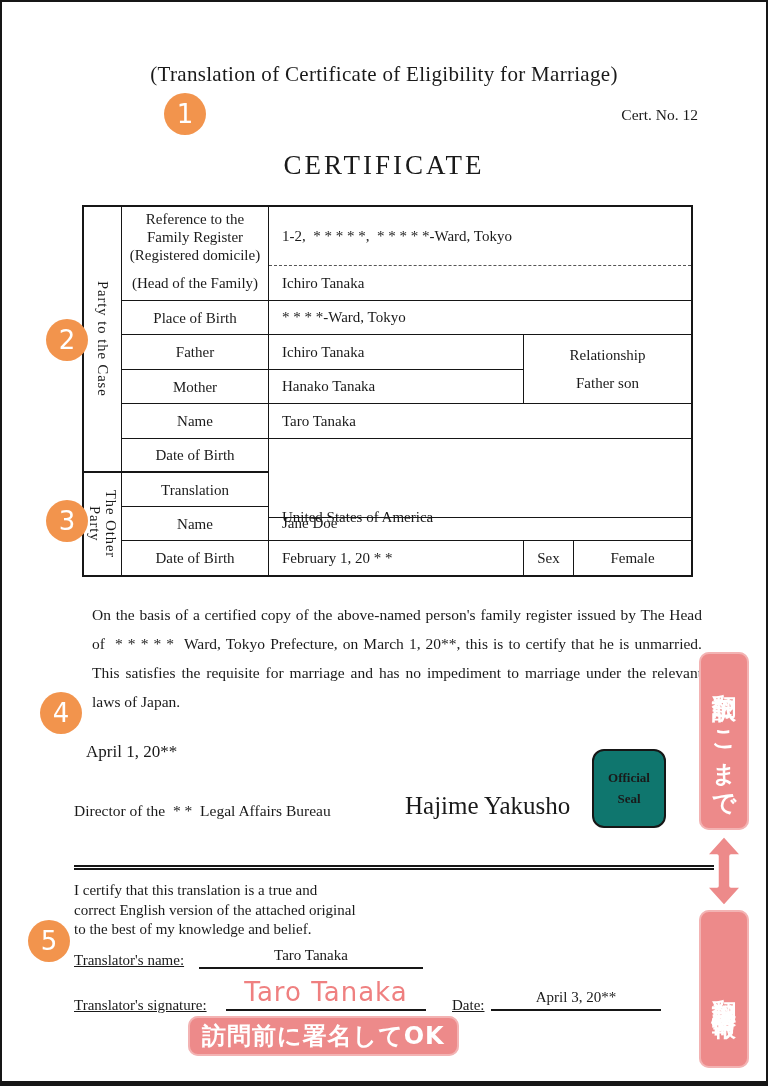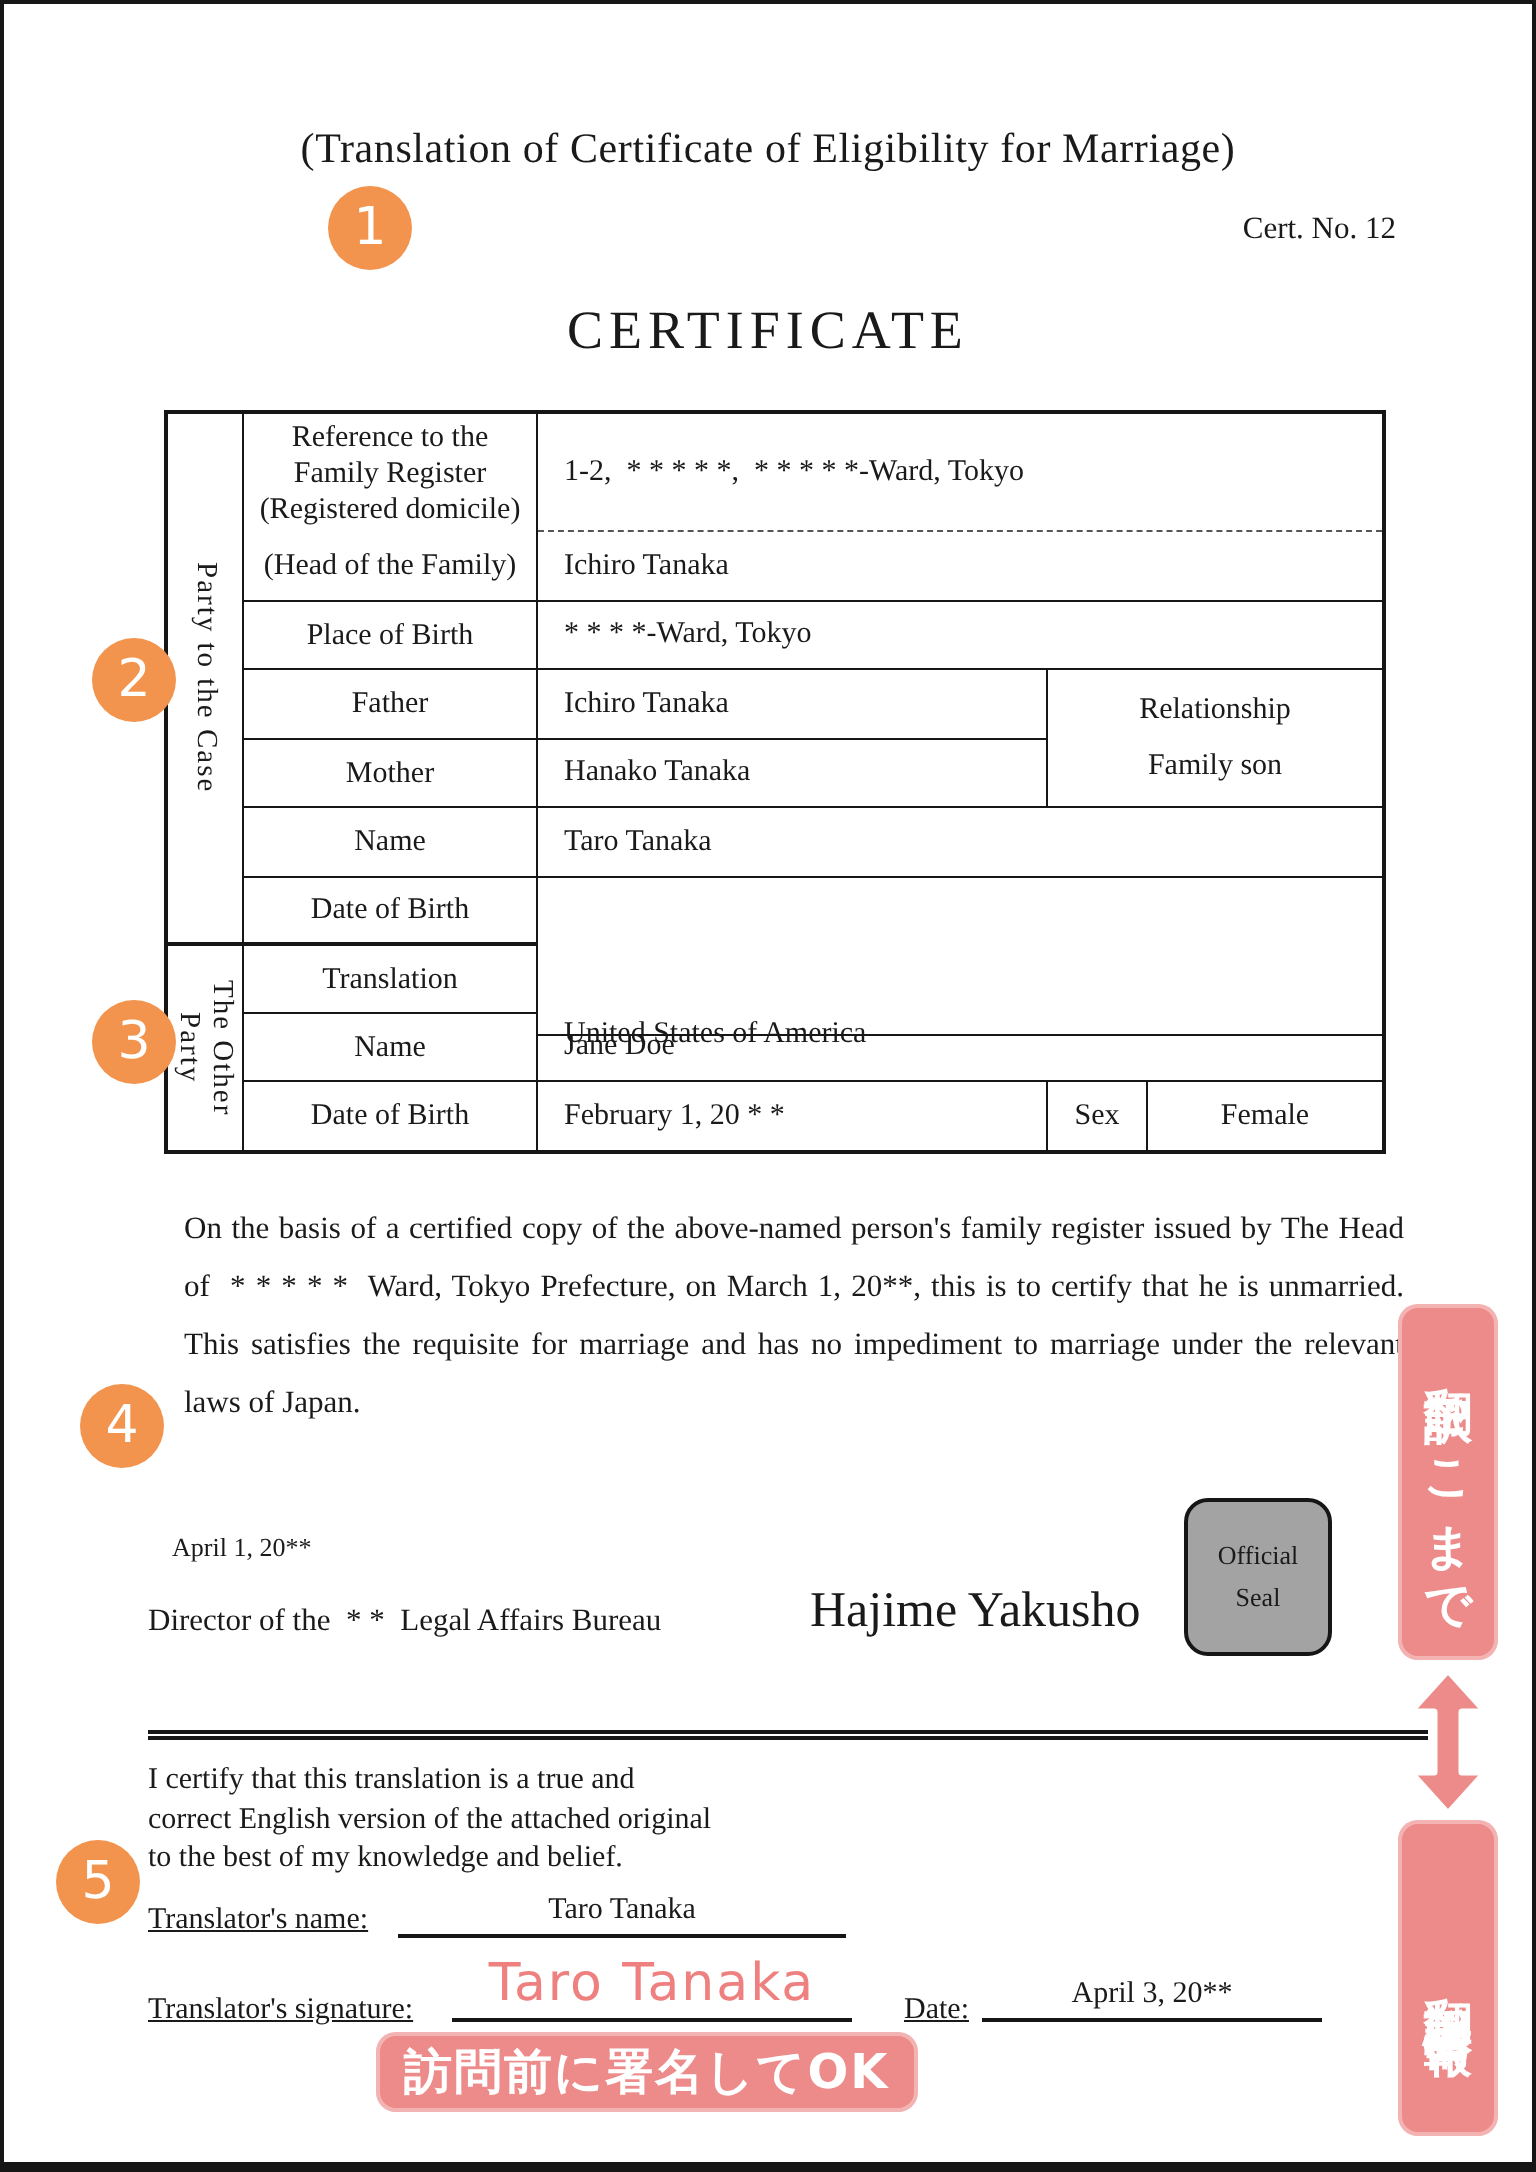--- a/index.html
+++ b/index.html
@@ -44,28 +44,28 @@
     writing-mode:vertical-rl;text-orientation:mixed;
     justify-content:center;align-items:center;display:flex;
     font-size:14.5px;letter-spacing:1px;line-height:1.15;white-space:pre-line;text-align:center;
   }
   .relcell{flex-direction:column;justify-content:space-around;align-items:center;padding:6px 0;}
   
   .paragraph{
     position:absolute;left:90px;top:598px;width:610px;
     font-size:15.5px;line-height:29px;text-align:justify;white-space:pre-wrap;
   }
-  .issue-date{position:absolute;left:84px;top:764px;font-size:13px;}
+  .issue-date{position:absolute;left:84px;top:740px;font-size:17px;}
   .director-title{position:absolute;left:72px;top:800px;font-size:15.5px;white-space:pre-wrap;}
   .director-name{position:absolute;left:403px;top:790px;font-size:25px;}
   .seal{
     position:absolute;left:590px;top:747px;width:70px;height:75px;
     border:2px solid #161616;border-radius:12px;
     display:flex;flex-direction:column;align-items:center;justify-content:center;
-    font-size:13px;line-height:1.6;background:#a3a3a3;
+    font-size:13px;line-height:1.6;background:#0f766e;font-weight:bold;
   }
   
   .dbl-rule{position:absolute;left:72px;top:863px;width:640px;height:5px;
     border-top:2px solid #161616;border-bottom:2px solid #161616;box-sizing:border-box;}
   .statement{position:absolute;left:72px;top:879px;font-size:15px;line-height:19.5px;}
   .fld-label{position:absolute;font-size:15px;text-decoration:underline;}
   .fld-line{position:absolute;border-bottom:2px solid #161616;display:flex;align-items:flex-end;justify-content:center;box-sizing:border-box;}
   .name-label{left:72px;top:950px;}
   .name-line{left:197px;top:938px;width:224px;height:29px;font-size:15px;padding-bottom:3px;}
   .sig-label{left:72px;top:995px;}
@@ -122,21 +122,21 @@
     <div class="cell lbl" style="grid-area:2/2/3/3;">(Head of the Family)</div>
     <div class="cell val nr" style="grid-area:2/3/3/6;">Ichiro Tanaka</div>
 
     <div class="cell lbl" style="grid-area:3/2/4/3;">Place of Birth</div>
     <div class="cell val nr" style="grid-area:3/3/4/6;">* * * *-Ward, Tokyo</div>
 
     <div class="cell lbl" style="grid-area:4/2/5/3;">Father</div>
     <div class="cell val" style="grid-area:4/3/5/4;">Ichiro Tanaka</div>
     <div class="cell relcell nr" style="grid-area:4/4/6/6;">
       <span>Relationship</span>
-      <span>Family son</span>
+      <span>Father son</span>
     </div>
 
     <div class="cell lbl" style="grid-area:5/2/6/3;">Mother</div>
     <div class="cell val" style="grid-area:5/3/6/4;">Hanako Tanaka</div>
 
     <div class="cell lbl" style="grid-area:6/2/7/3;">Name</div>
     <div class="cell val nr" style="grid-area:6/3/7/6;">Taro Tanaka</div>
 
     <div class="cell lbl thick" style="grid-area:7/2/8/3;">Date of Birth</div>
 

